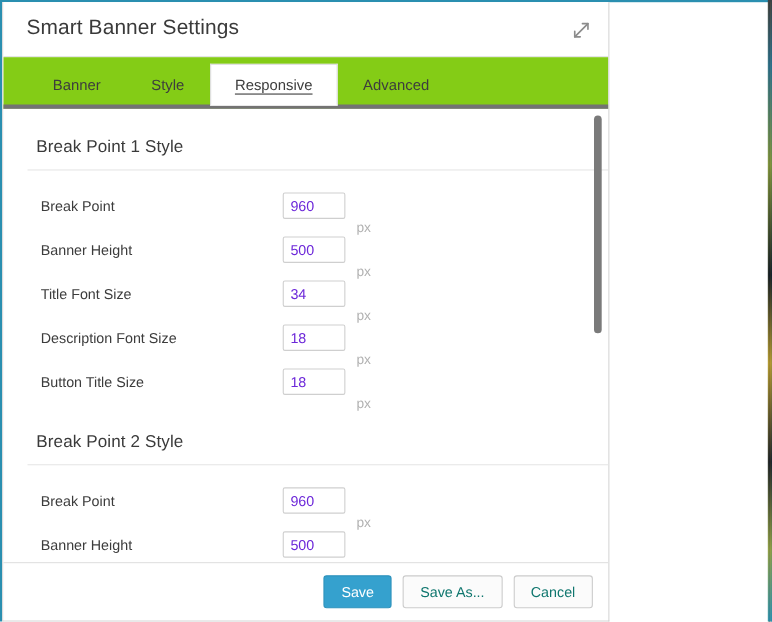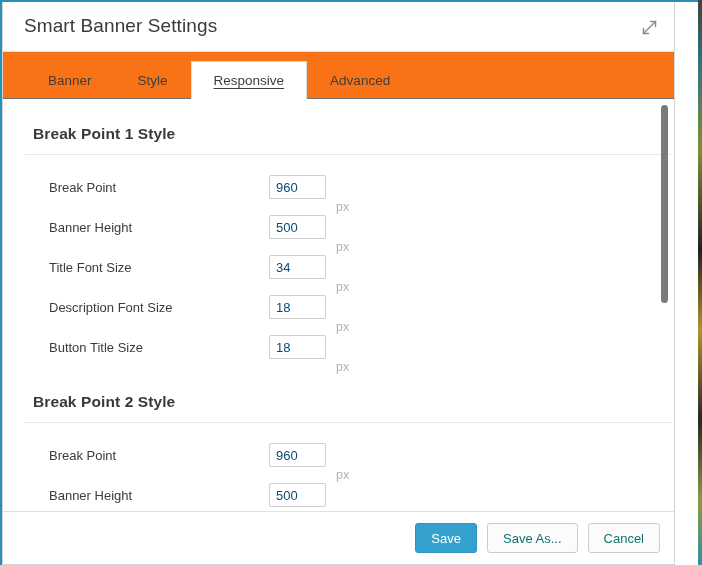--- a/index.html
+++ b/index.html
@@ -38,21 +38,21 @@
        #3c3c3c 0px, #2a6d8a 60px, #7c8f3a 150px,
        #121a22 250px, #b0952f 330px, #1b1f25 420px,
        #8c9b45 500px, #2a8fb0 565px);
     opacity: .92;
   }
 
   
   #modal {
     position: absolute;
     left: 2px; top: 2px;
-    width: 673px; height: 563px;
+    width: 552px; height: 563px;
     background: #ffffff;
     border: 1px solid #d4d4d4;
     border-top: none;
     display: flex;
     flex-direction: column;
     overflow: hidden;
   }
 
   
   .modal-header {
@@ -81,22 +81,22 @@
     border: none;
     padding: 0;
   }
   .expand-btn svg { display: block; }
 
   
   .tab-bar {
     position: relative;
     height: 47px;
     flex: 0 0 47px;
-    background: #f97316;
-    border-bottom: 1px solid #737373;
+    background: #84cc16;
+    border-bottom: 4px solid #737373;
   }
   .tab-list {
     position: absolute;
     left: 22px; bottom: 0;
     display: flex;
     align-items: flex-end;
     height: 47px;
   }
   .tab {
     position: relative;
@@ -135,55 +135,55 @@
   }
   .body-inner {
     position: absolute;
     left: 0; top: 0; right: 0;
     padding: 0 28px 0 0;
   }
 
   .section { padding: 0; }
   .section-title {
     font-size: 15.5px;
-    font-weight: bold;
+    font-weight: normal;
     color: #3a3a3a;
     margin: 0;
     padding: 26px 0 0 30px;
     letter-spacing: .1px;
   }
   .section-rule {
     height: 1px;
     background: #e6e6e6;
     margin: 11px 0 0 22px;
     width: 646px;
   }
 
   .field-list { padding-top: 12px; }
   .field-row {
     display: flex;
     align-items: center;
     height: 40px;
-    padding-left: 46px;
+    padding-left: 34px;
   }
   .field-label {
     font-size: 13px;
     color: #3c3c3c;
     width: 220px;
     flex: 0 0 220px;
     white-space: nowrap;
   }
   .field-input {
     width: 57px;
     height: 24px;
     border: 1px solid #cfcfcf;
     border-radius: 2px;
     padding: 0 6px;
     font-size: 13px;
-    color: #0c4a6e;
+    color: #6d28d9;
     font-family: "Liberation Sans", sans-serif;
     background: #ffffff;
     outline: none;
   }
   .field-unit {
     font-size: 12.5px;
     color: #b2b2b2;
     margin-left: 10px;
     white-space: nowrap;
     margin-top: 40px;

